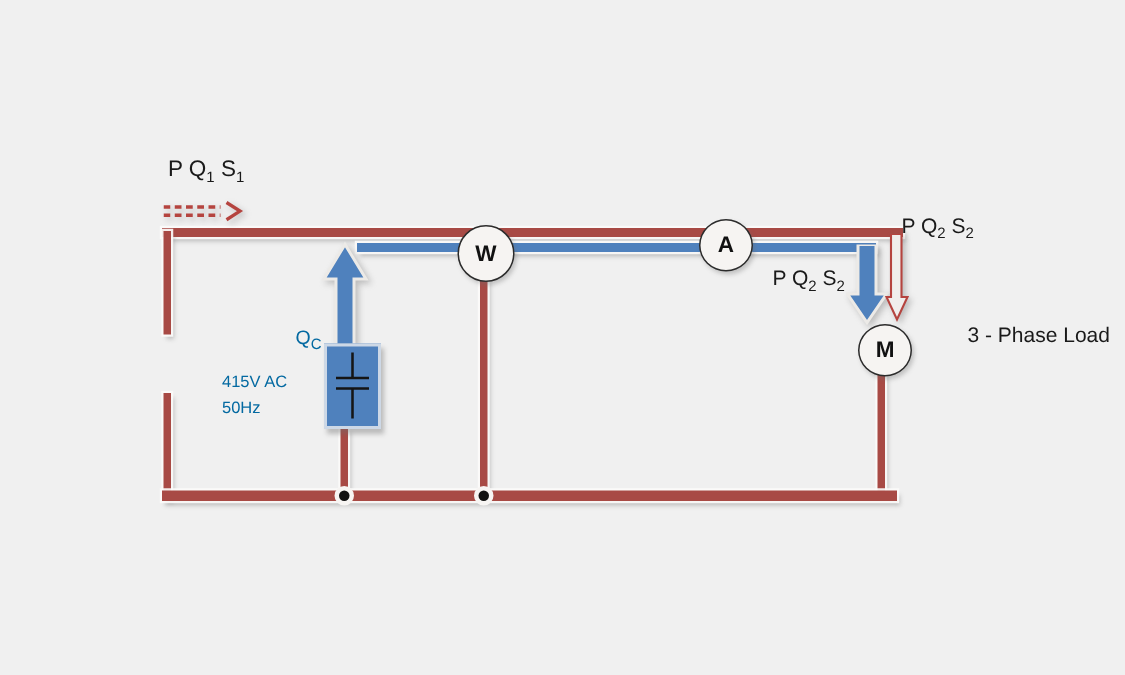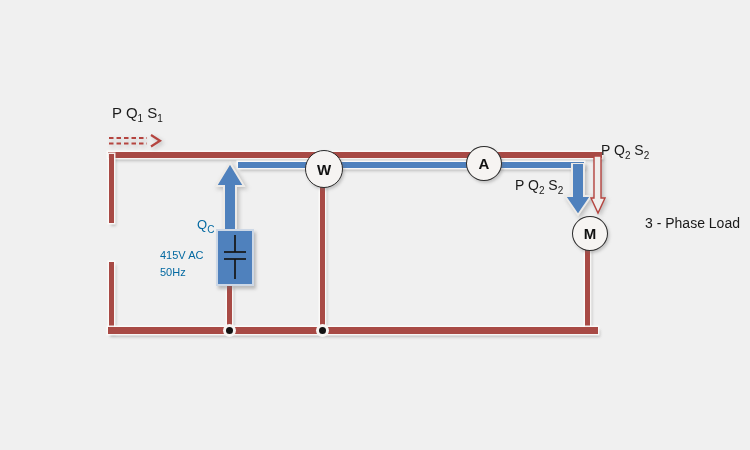--- a/index.html
+++ b/index.html
@@ -96,21 +96,21 @@
   </div>
 
   <div class="lbl" style="left:112px;top:104px;font-size:15px;">
     <span>P Q</span><sub>1</sub><span> S</span><sub>1</sub>
   </div>
 
   <div class="lbl blue-txt" style="left:197px;top:217px;font-size:13px;">
     <span>Q</span><sub>C</sub>
   </div>
 
-  <div class="lbl blue-txt small-txt" style="left:160px;top:247px;">
+  <div class="lbl blue-txt small-txt" style="left:148px;top:247px;">
     <div>415V AC</div>
     <div>50Hz</div>
   </div>
 
   <div class="lbl" style="left:515px;top:177px;">
     <span>P Q</span><sub>2</sub><span> S</span><sub>2</sub>
   </div>
 
   <div class="lbl" style="left:601px;top:142px;">
     <span>P Q</span><sub>2</sub><span> S</span><sub>2</sub>

